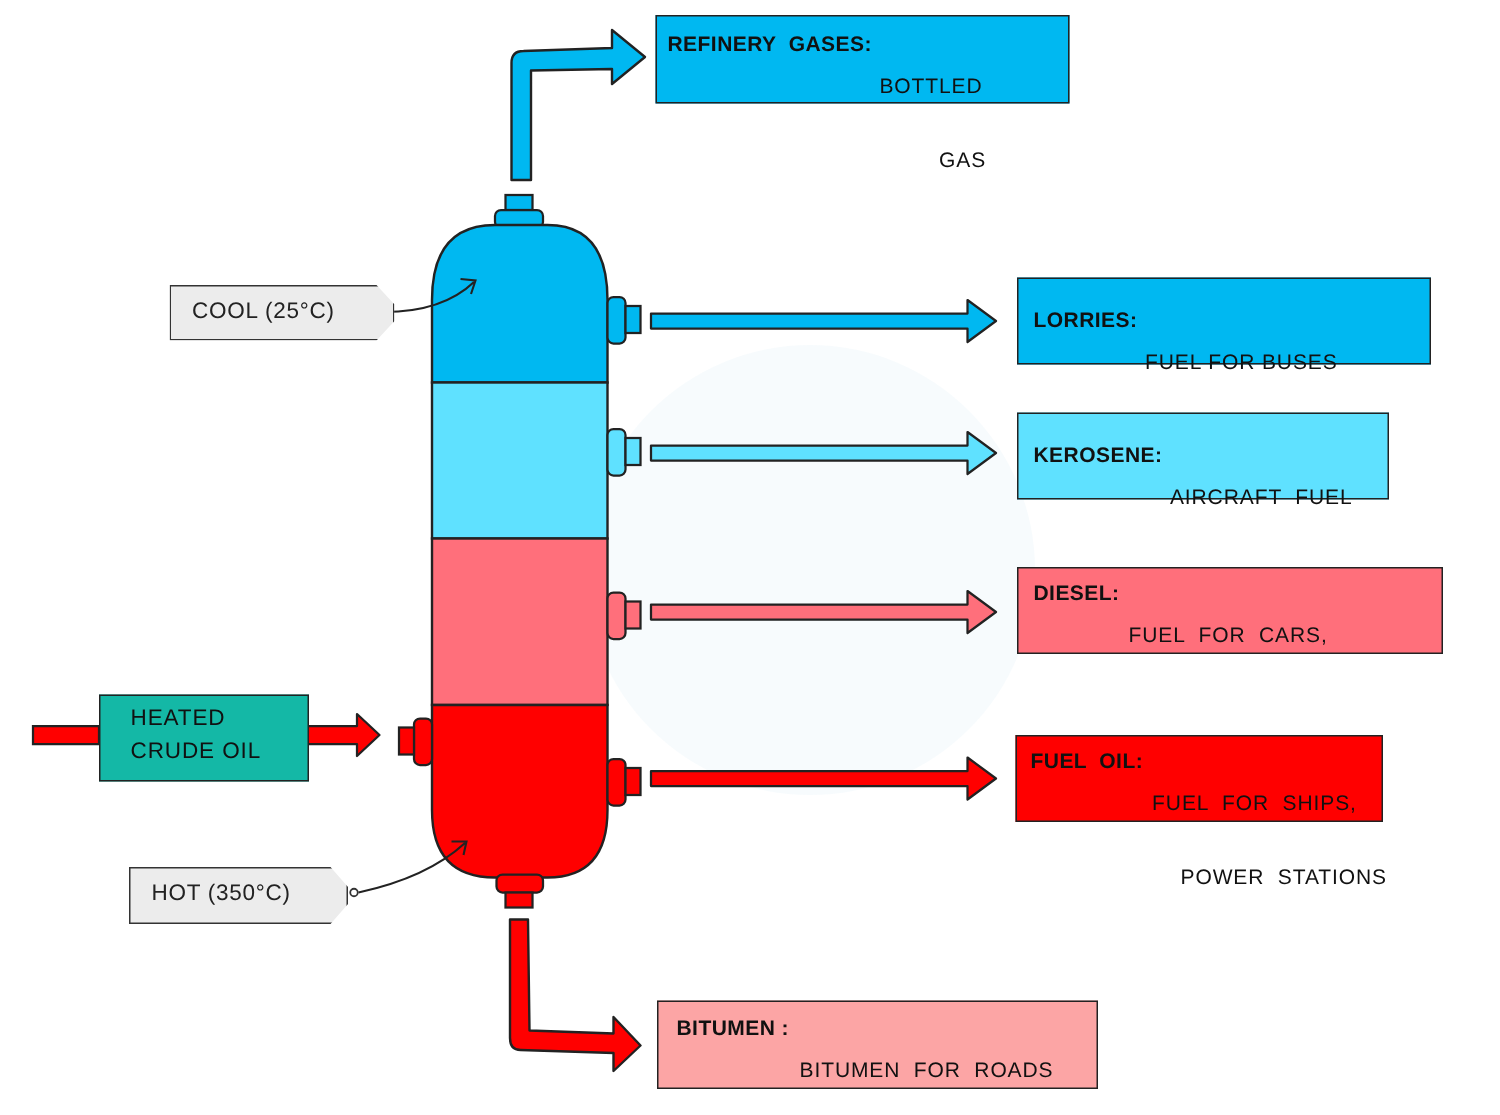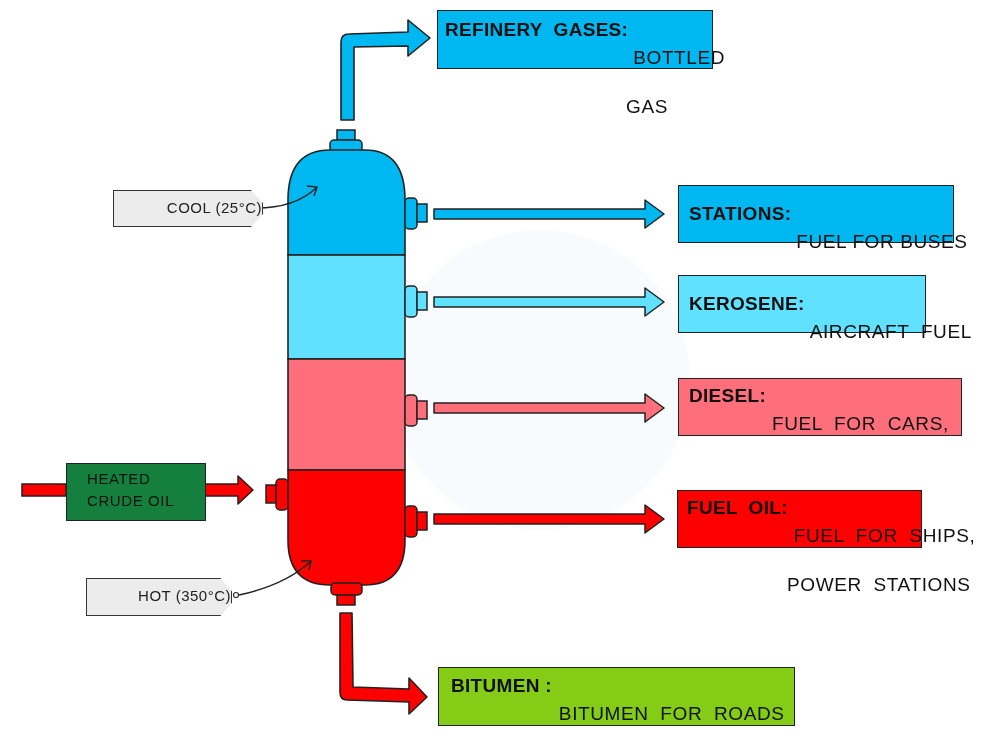--- a/index.html
+++ b/index.html
@@ -1,24 +1,24 @@
 <!DOCTYPE html>
 <html><head>
   <meta charset="utf-8">
   <style>
     html, body { margin: 0; padding: 0; background: #ffffff; }
     body { width: 1000px; height: 743px; position: relative; overflow: hidden;
            font-family: "Liberation Sans", "DejaVu Sans", sans-serif; }
     svg { position: absolute; left: 0; top: 0; }
     .lbl { position: absolute; box-sizing: border-box; border: 1.6px solid #222;
-           color: #111; font-size: 19px; letter-spacing: 0.6px; line-height: 21px; }
+           color: #111; font-size: 14px; letter-spacing: 0.6px; line-height: 21px; }
     .lbl b { font-weight: bold; letter-spacing: 0.3px; }
     .tag { position: absolute; box-sizing: border-box; background: #ececec;
            border: 1.5px solid #333; font-size: 15px; color: #222; letter-spacing: 0.5px;
-           padding: 8px 0 0 14px; text-align: right; }
+           padding: 8px 0 0 14px; }
     .row { display: flex; }
     .key { white-space: pre; }
     .val { white-space: pre; margin-top: 28px; }
   </style>
 </head>
 <body>
 
 <svg width="1000" height="743" viewBox="0 0 1000 743">
 
   <g opacity="0.05">
@@ -77,36 +77,36 @@
   <path d="M239 595 Q285 585 310 562 M301 561 L311 561 L309 570" fill="none" stroke="#222" stroke-width="1.4"></path>
 </svg>
 
 <div class="tag" style="left:113px; top:190px; width:150px; height:37px; clip-path:polygon(0 0, 92% 0, 100% 35%, 100% 65%, 92% 100%, 0 100%);">
   <span>COOL (25°C)</span>
 </div>
 <div class="tag" style="left:86px; top:578px; width:146px; height:38px; clip-path:polygon(0 0, 92% 0, 100% 35%, 100% 65%, 92% 100%, 0 100%);">
   <span>HOT (350°C)</span>
 </div>
 
-<div class="lbl" style="left:66px; top:463px; width:140px; height:58px; background:#15803d; padding:4px 0 0 20px; font-size:15px; line-height:22px;">
+<div class="lbl" style="left:66px; top:463px; width:140px; height:58px; background:#14b8a6; padding:4px 0 0 20px; font-size:15px; line-height:22px;">
   <div>HEATED</div>
   <div>CRUDE OIL</div>
 </div>
 
 <div class="lbl" style="left:437px; top:10px; width:276px; height:59px; background:#00b8f1; padding:8px 0 0 7px;">
   <div class="row">
       <b class="key">REFINERY  GASES:</b>
       <span class="val" style="margin-left:5px">BOTTLED</span>
     </div>
   <div class="val" style="padding-left:181px">GAS</div>
 </div>
 
 <div class="lbl" style="left:678px; top:185px; width:276px; height:58px; background:#00b8f1; padding:17px 0 0 10px;">
   <div class="row">
-      <b class="key">STATIONS:</b>
+      <b class="key">LORRIES:</b>
       <span class="val" style="margin-left:5px">FUEL FOR BUSES</span>
     </div>
 </div>
 
 <div class="lbl" style="left:678px; top:275px; width:248px; height:58px; background:#5fe1ff; padding:17px 0 0 10px;">
   <div class="row">
       <b class="key">KEROSENE:</b>
       <span class="val" style="margin-left:5px">AIRCRAFT  FUEL</span>
     </div>
 </div>
@@ -119,18 +119,18 @@
 </div>
 
 <div class="lbl" style="left:677px; top:490px; width:245px; height:58px; background:#ff0000; padding:6px 0 0 9px;">
   <div class="row">
       <b class="key">FUEL  OIL:</b>
       <span class="val" style="margin-left:6px">FUEL  FOR  SHIPS,</span>
     </div>
   <div class="val" style="padding-left:100px">POWER  STATIONS</div>
 </div>
 
-<div class="lbl" style="left:438px; top:667px; width:357px; height:59px; background:#84cc16; padding:7px 0 0 12px;">
+<div class="lbl" style="left:438px; top:667px; width:294px; height:59px; background:#fca5a5; padding:7px 0 0 12px;">
   <div class="row">
       <b class="key">BITUMEN :</b>
       <span class="val" style="margin-left:7px">BITUMEN  FOR  ROADS</span>
     </div>
 </div>
 
 </body></html>

